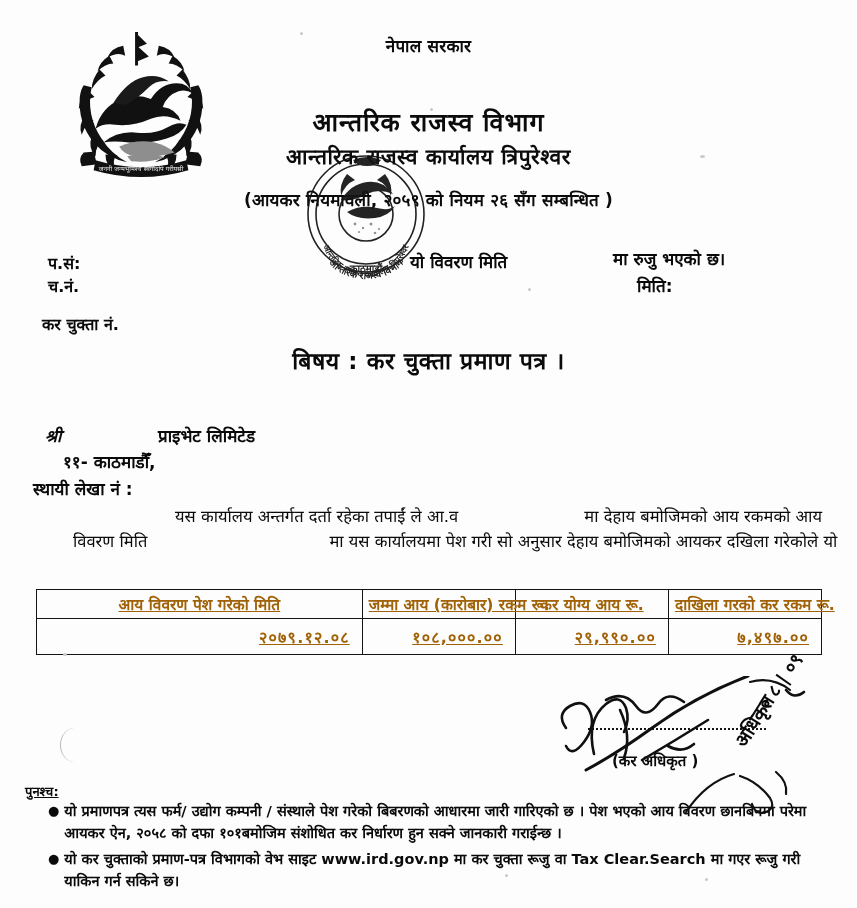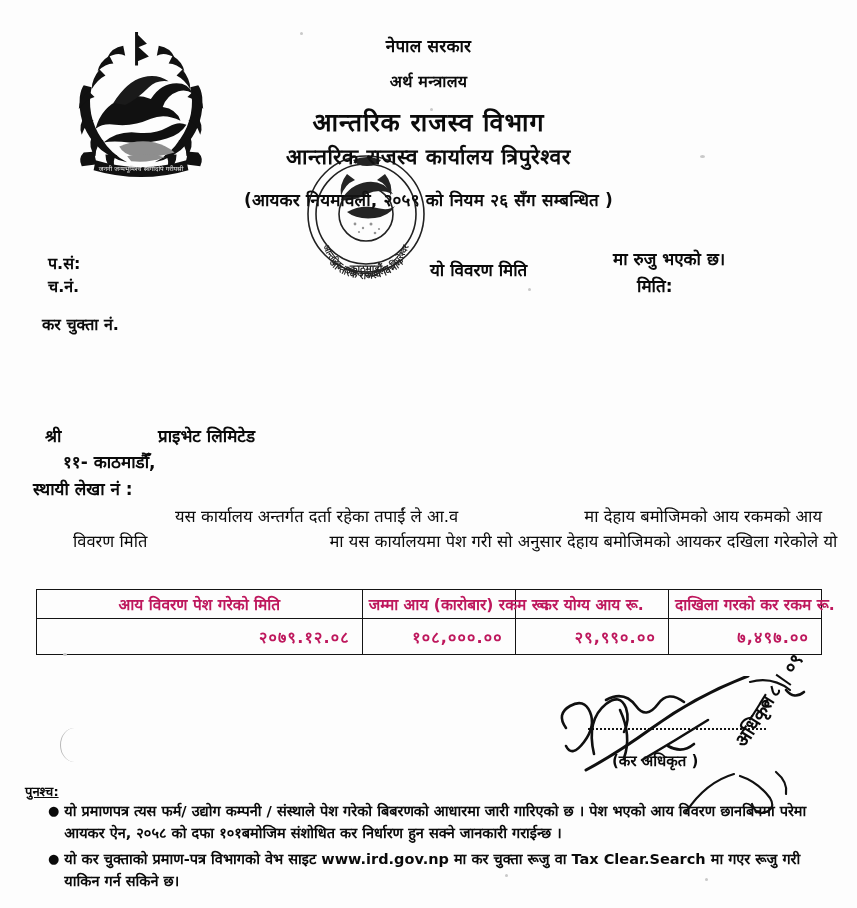--- a/index.html
+++ b/index.html
@@ -66,21 +66,21 @@
   .ref-pasam  { left: 48px;  top: 252px; }
   .ref-chanam { left: 48px;  top: 275px; }
   .ref-karnam { left: 42px;  top: 313px; }
 
   .rowline {
     position: absolute;
     font-size: 17px;
     font-weight: 600;
     white-space: nowrap;
   }
-  .rl-vivaran { left: 410px; top: 258px; margin-left: 20px; }
+  .rl-vivaran { left: 410px; top: 250px; }
   .rl-ruju    { left: 613px; top: 247px; }
   .rl-miti    { left: 637px; top: 274px; }
 
   
   .subject {
     position: absolute;
     left: 0; right: 0;
     top: 344px;
     text-align: center;
     font-size: 23px;
@@ -88,21 +88,21 @@
     letter-spacing: 0.6px;
   }
 
   
   .addr {
     position: absolute;
     font-size: 17px;
     font-weight: 600;
     white-space: nowrap;
   }
-  .addr-shree   { left: 45px;  top: 424px; }
+  .addr-shree   { left: 45px;  top: 424px; font-style: italic; }
   .addr-company { left: 158px; top: 424px; }
   .addr-city    { left: 63px;  top: 450px; }
   .addr-pan     { left: 33px;  top: 477px; }
 
   
   .body-para {
     position: absolute;
     left: 33px;
     top: 504px;
     width: 792px;
@@ -121,21 +121,22 @@
     position: absolute;
     left: 36px;
     top: 589px;
     width: 786px;
     border-collapse: collapse;
     table-layout: fixed;
   }
   table.cert th, table.cert td {
     border: 1.6px solid #141414;
     font-weight: 600;
-    color: #be185d;
+    color: #a16207;
+    text-decoration: underline;
   }
   table.cert th {
     font-size: 15.5px;
     height: 28px;
     padding: 0 6px;
     text-align: center;
     white-space: nowrap;
   }
   table.cert td {
     font-size: 16px;
@@ -298,21 +299,20 @@
         <path d="M138 128 q6 6 2 14 l-16 -2 q4 -8 2 -13 z"></path>
         <path d="M34 136 q46 14 92 0 l2 10 q-48 14 -96 0 z"></path>
       </g>
       <g fill="#e9e9e9" font-size="6.5" font-family="DejaVu Sans" text-anchor="middle">
         <text x="80" y="147">जननी जन्मभूमिश्च स्वर्गादपि गरीयसी</text>
       </g>
     </svg>
   </div>
 
   <div class="hdr hdr-gov">नेपाल सरकार</div>
-  <div class="hdr hdr-min">अर्थ मन्त्रालय</div>
   <div class="hdr hdr-dept">आन्तरिक राजस्व विभाग</div>
   <div class="hdr hdr-off">आन्तरिक राजस्व कार्यालय  त्रिपुरेश्वर</div>
   <div class="hdr hdr-rule">(आयकर नियमावली, २०५९ को नियम २६ सँग सम्बन्धित )</div>
 
   <div class="stamp">
     <svg viewBox="0 0 150 140" xmlns="http://www.w3.org/2000/svg">
       <defs>
         <path id="arcTop" d="M 18 78 A 58 58 0 0 1 132 78"></path>
         <path id="arcMid" d="M 22 86 A 52 52 0 0 0 128 86"></path>
         <path id="arcLow" d="M 30 92 A 44 44 0 0 0 120 92"></path>
@@ -351,20 +351,21 @@
   </div>
 
   <div class="ref ref-pasam">प.सं:</div>
   <div class="ref ref-chanam">च.नं.</div>
   <div class="ref ref-karnam">कर चुक्ता नं.</div>
 
   <div class="rowline rl-vivaran">यो विवरण मिति</div>
   <div class="rowline rl-ruju">मा रुजु भएको छ।</div>
   <div class="rowline rl-miti">मिति:</div>
 
+  <div class="subject">बिषय : कर चुक्ता प्रमाण पत्र ।</div>
 
   <div class="addr addr-shree">श्री</div>
   <div class="addr addr-company">प्राइभेट लिमिटेड</div>
   <div class="addr addr-city">११- काठमाडौँ,</div>
   <div class="addr addr-pan">स्थायी लेखा नं :</div>
 
   <div class="body-para">
     <span class="indent"></span><span>यस कार्यालय अन्तर्गत दर्ता रहेका तपाईं ले आ.व</span><span class="gapA"></span><span>मा देहाय बमोजिमको आय रकमको  आय</span>
     <br>
     <span>विवरण  मिति</span><span class="gapB"></span><span>मा यस कार्यालयमा पेश गरी सो अनुसार देहाय बमोजिमको आयकर दखिला गरेकोले यो</span>

